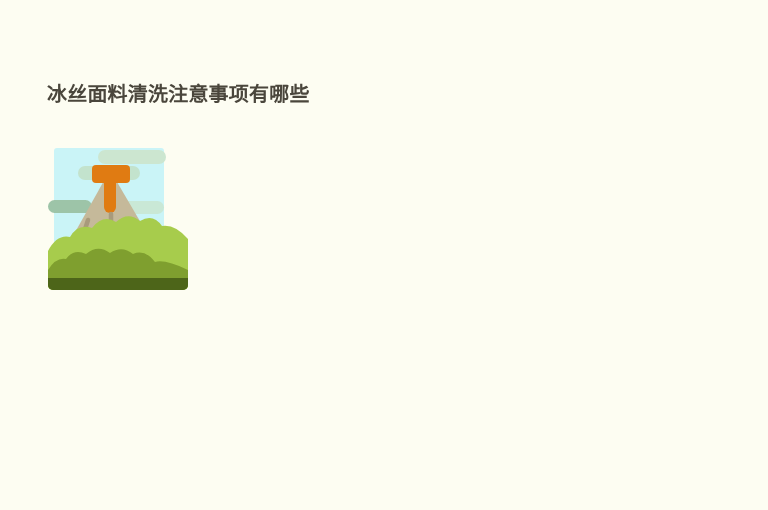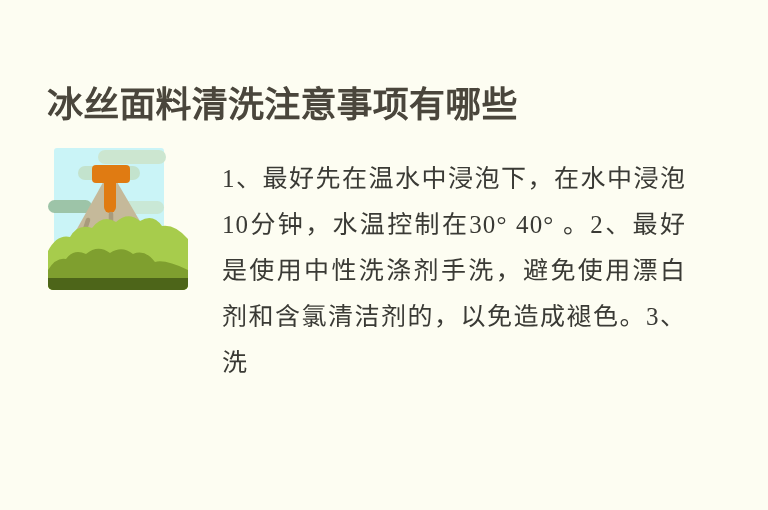--- a/index.html
+++ b/index.html
@@ -22,21 +22,21 @@
     background: #fdfdf2;
   }
 
   
   #page-title {
     position: absolute;
     left: 47px;
     top: 60px;
     width: 690px;
     font-family: Liberation Sans, sans-serif;
-    font-size: 36px;
+    font-size: 20px;
     line-height: 42px;
     letter-spacing: 0.2px;
     font-weight: 600;
     color: #4a463c;
     white-space: nowrap;
   }
 
   
   #illustration {
     position: absolute;
@@ -115,17 +115,14 @@
       <g clip-path="url(#baseClip)">
         <path d="M0 142 L0 103 q9 -17 22 -14 q8 -14 22 -9 q11 -14 24 -6
                  q12 -11 24 -1 q13 -8 22 5 q13 -2 26 13 L140 142 Z" fill="#a7cc4c"></path>
         <path d="M0 142 L0 122 q8 -13 18 -11 q8 -11 20 -5 q12 -10 24 -1
                  q12 -8 23 1 q12 -5 22 8 q10 -3 33 8 L140 142 Z" fill="#7f9f2f"></path>
         <rect x="0" y="130" width="140" height="12" fill="#4d6519"></rect>
       </g>
     </svg>
   </div>
 
-  <div id="article-body">
-    <p>1、最好先在温水中浸泡下，在水中浸泡10分钟，水温控制在30°    40° 。2、最好是使用中性洗涤剂手洗，避免使用漂白剂和含氯清洁剂的，以免造成褪色。3、洗</p>
-  </div>
 
 </div>
 
 </body></html>

